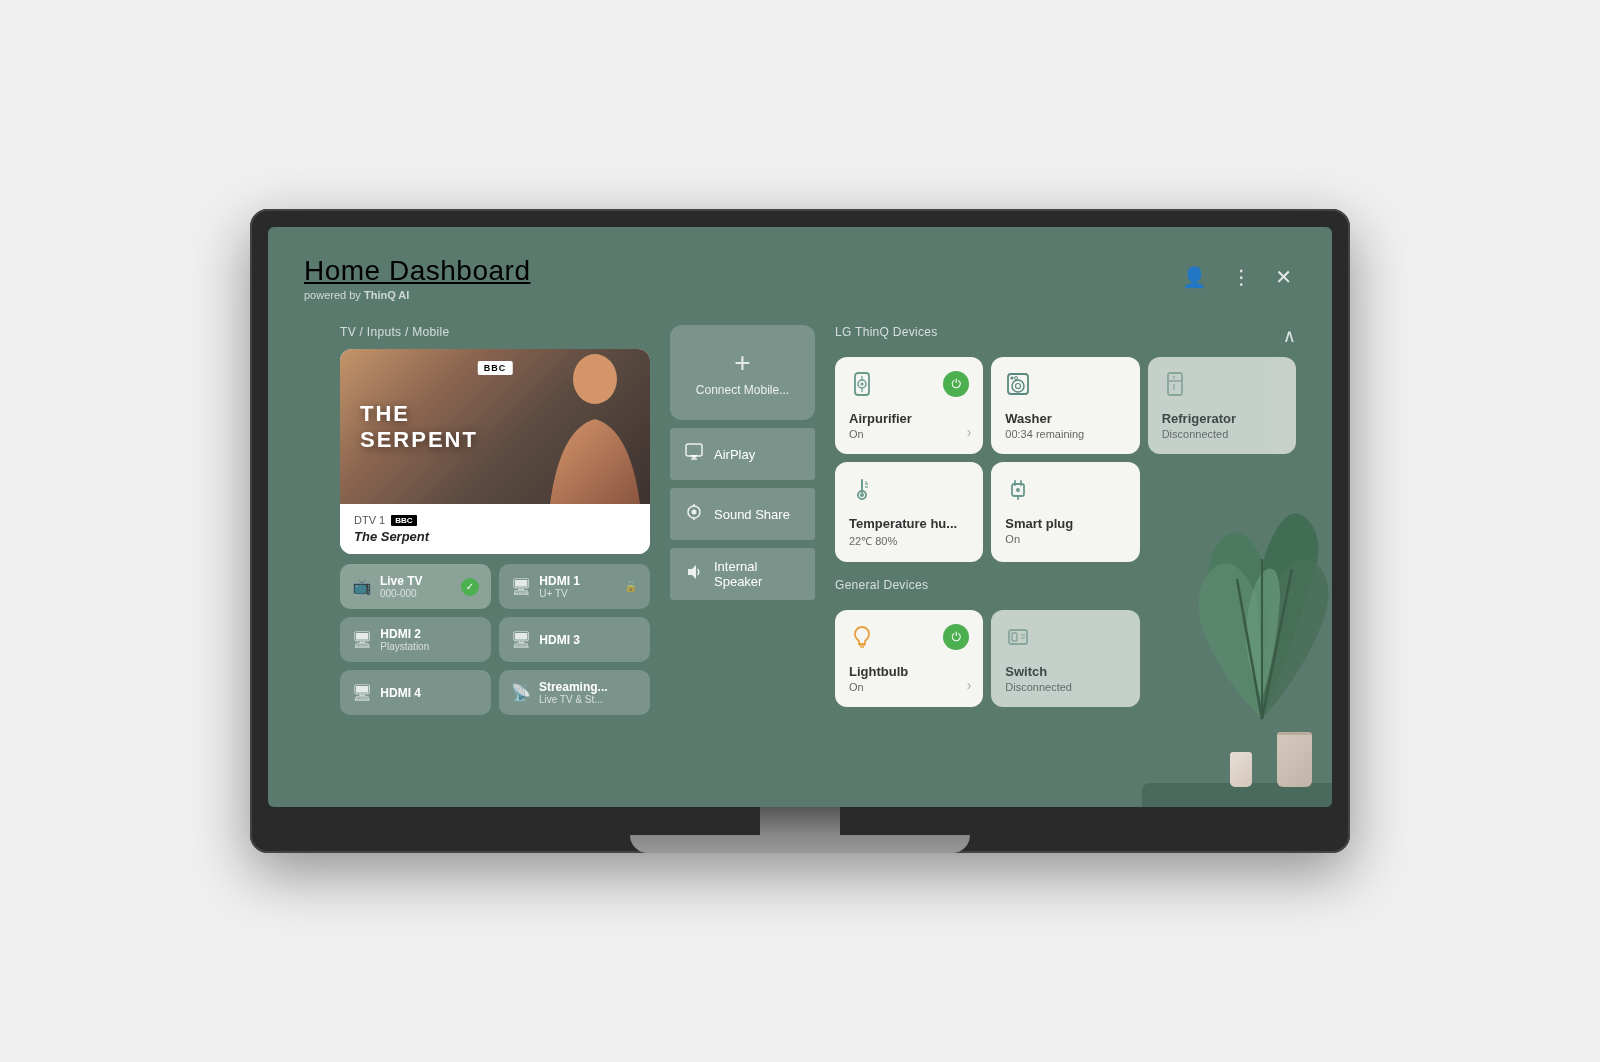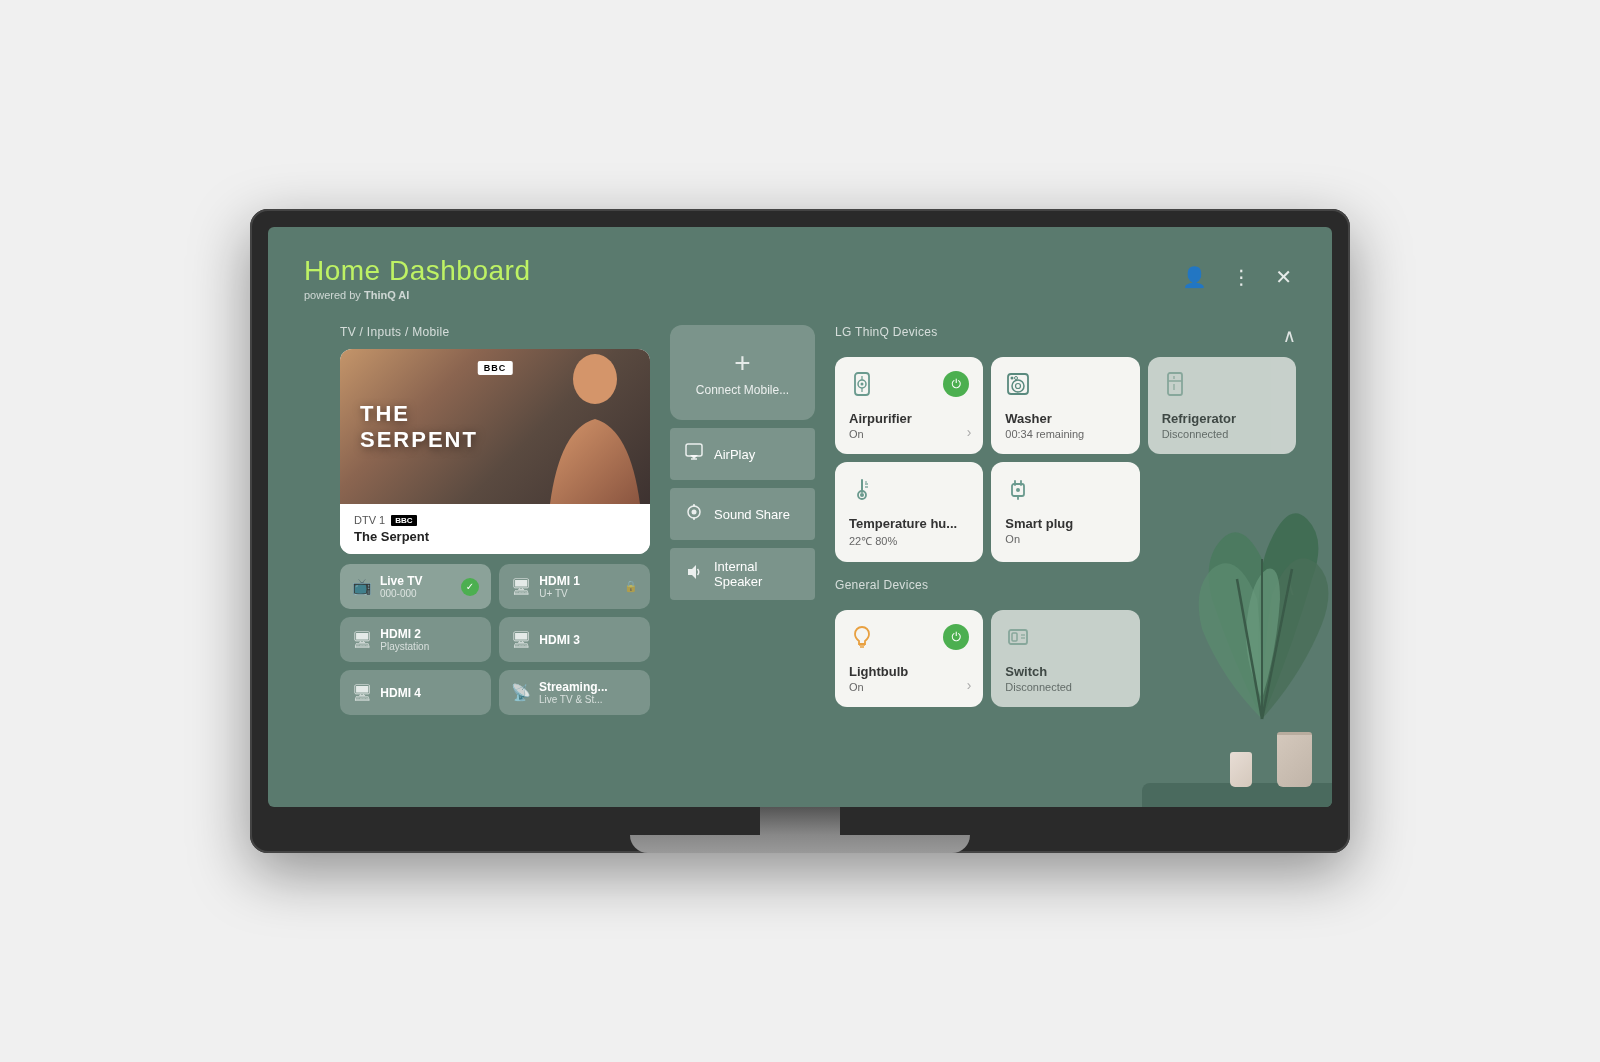--- a/index.html
+++ b/index.html
@@ -60,22 +60,23 @@
       display: flex;
       justify-content: space-between;
       align-items: flex-start;
       margin-bottom: 24px;
     }
 
     .header-title-block {}
     .header-title {
       font-size: 28px;
       font-weight: 300;
-      color: #bef264;
+      color: #000000;
       letter-spacing: 0.5px;
+      text-decoration: underline;
     }
     .header-subtitle {
       font-size: 11px;
       color: rgba(255,255,255,0.7);
       margin-top: 2px;
     }
     .header-subtitle strong {
       font-weight: 600;
     }
 
@@ -178,20 +179,21 @@
       color: #fff;
       font-size: 8px;
       font-weight: 900;
       padding: 1px 4px;
       border-radius: 1px;
     }
     .tv-preview-show {
       font-size: 13px;
       font-weight: 600;
       color: #222;
+      font-style: italic;
     }
 
     
     .input-grid {
       display: grid;
       grid-template-columns: 1fr 1fr;
       gap: 8px;
     }
 
     .input-card {

